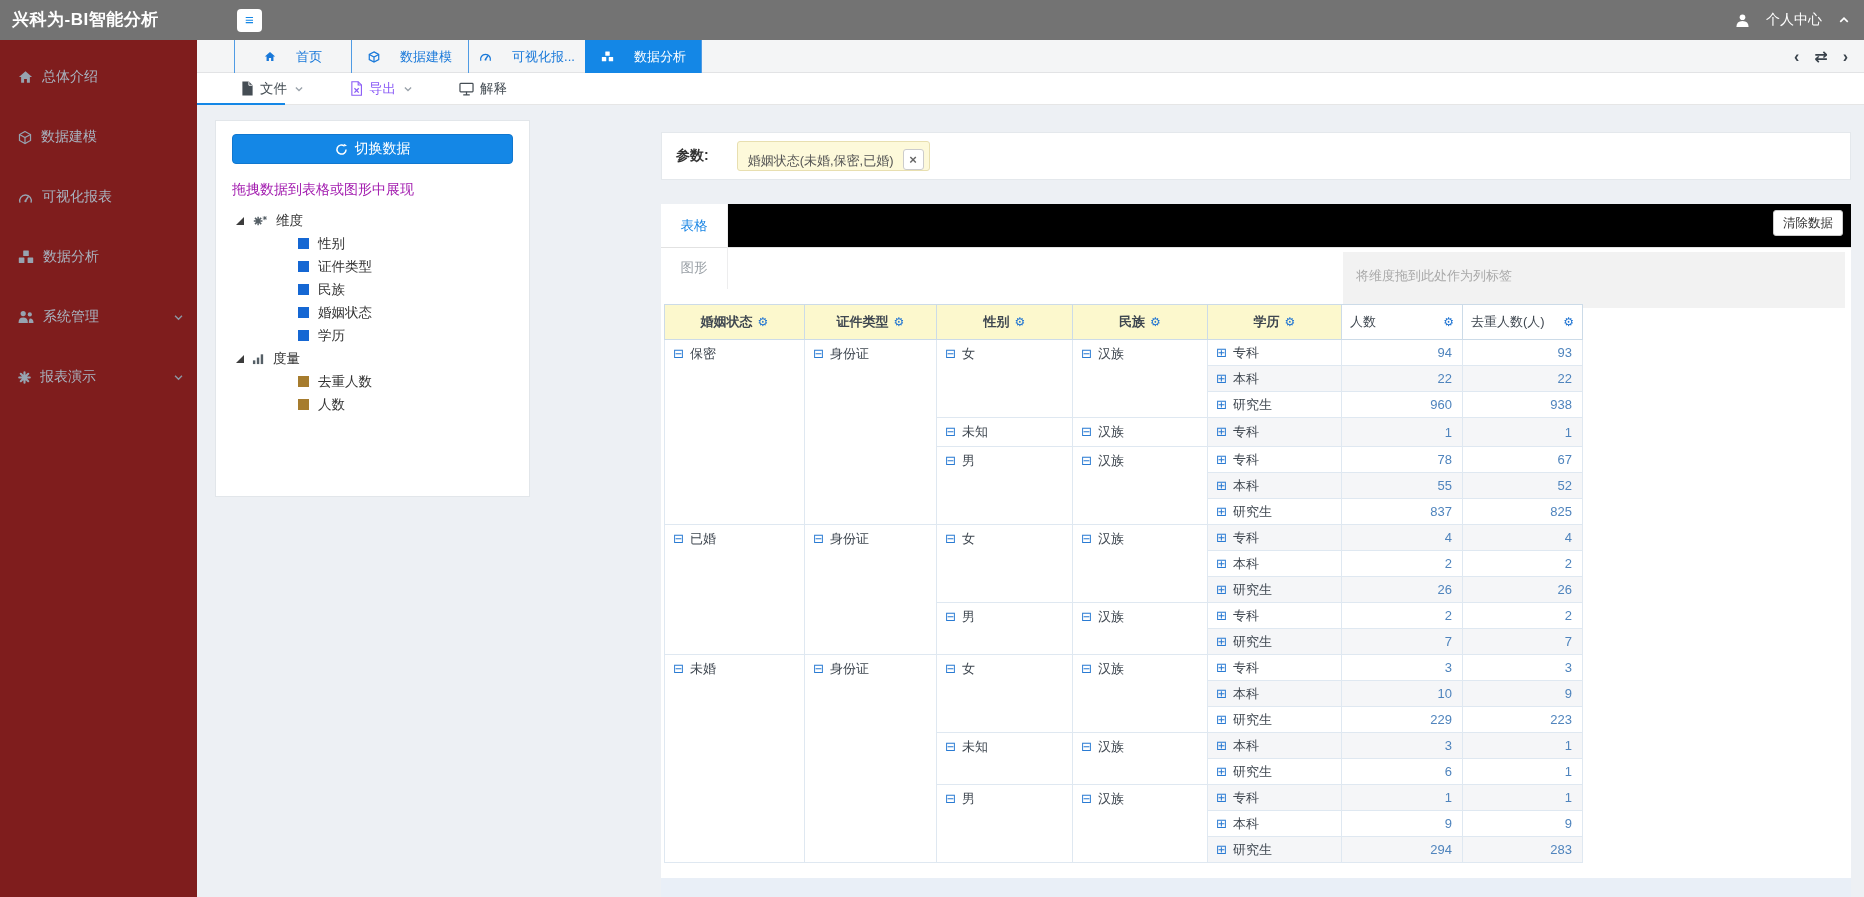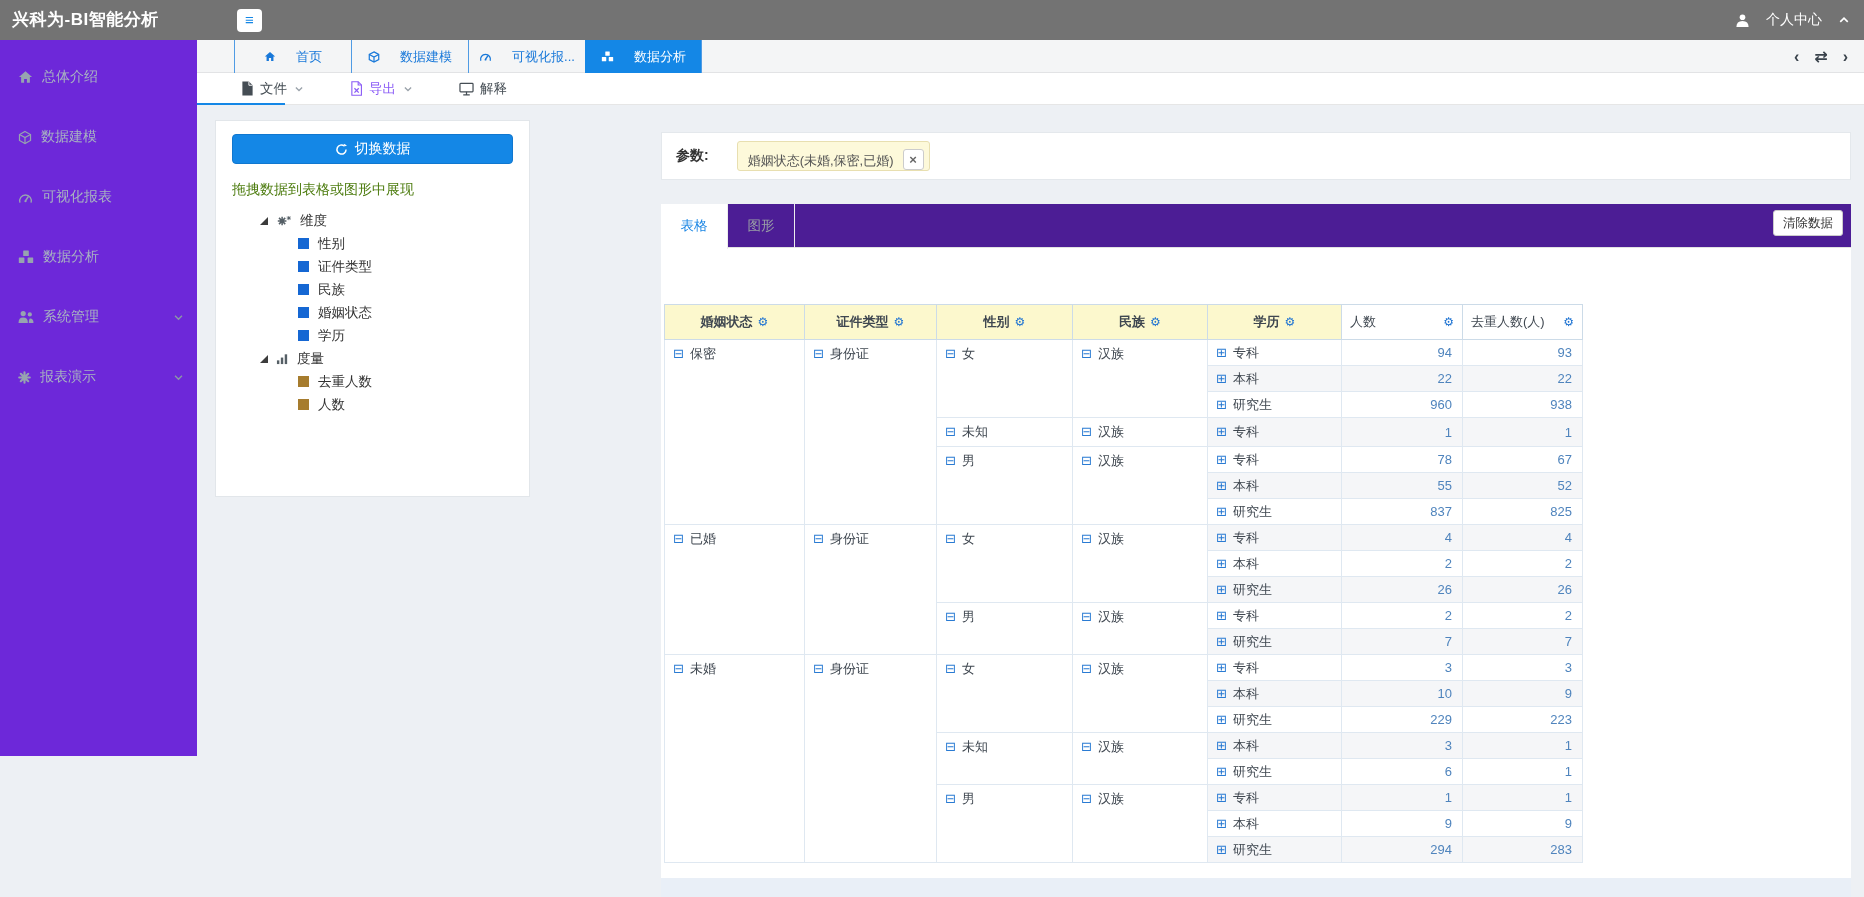--- a/index.html
+++ b/index.html
@@ -11,21 +11,21 @@
   svg { display:block; }
 
   
   .topbar { position:absolute; left:0; top:0; width:1864px; height:56px; background:#737373; color:#fff; }
   .brand { position:absolute; left:12px; top:0; height:40px; line-height:40px; font-size:17px; font-weight:bold; letter-spacing:.5px; }
   .hamburger { position:absolute; left:237px; top:9px; width:25px; height:23px; background:#fff; border-radius:4px;
                color:#1487e6; font-size:15px; font-weight:bold; text-align:center; line-height:22px; cursor:pointer; }
   .user-center { position:absolute; right:14px; top:0; height:40px; display:flex; align-items:center; gap:16px; font-size:14px; cursor:pointer; }
 
   
-  .sidebar { position:absolute; left:0; top:40px; width:197px; height:716px; background:#6d28d9; padding-top:7px; }
+  .sidebar { position:absolute; left:0; top:40px; width:197px; height:857px; background:#7f1d1d; padding-top:7px; }
   .side-item { position:relative; display:flex; align-items:center; gap:9px; padding:21px 14px 21px 18px;
                color:#a8b4c0; font-size:14px; cursor:pointer; }
   .side-item .sicon { color:#97a3b0; flex:0 0 auto; }
   .side-chevron { position:absolute; right:13px; color:#8b98a5; }
 
   
   .navtabs { position:absolute; left:197px; top:40px; width:1667px; height:33px; background:#f4f5f6;
              border-bottom:1px solid #e2e3e5; display:flex; padding-left:37px; }
   .navtab { width:117px; height:33px; display:flex; align-items:center; justify-content:center; gap:20px;
             color:#1878d9; font-size:13px; border-left:1px solid #4f9be4; cursor:pointer; }
@@ -40,45 +40,45 @@
              border-bottom:1px solid #e6e6e6; display:flex; align-items:center; padding-left:44px; gap:46px; }
   .tool-item { display:flex; align-items:center; gap:6px; font-size:13.5px; color:#454d54; cursor:pointer; }
   .tool-item.disabled { color:#8b5cf6; }
   .tool-chevron { color:#9aa2aa; margin-left:1px; }
   .toolbar-underline { position:absolute; left:0; bottom:-1px; width:88px; height:2px; background:#1487e6; }
 
   
   .left-card { position:absolute; left:215px; top:120px; width:315px; height:377px; background:#fff; border:1px solid #e2e6ea; }
   .switch-btn { margin:13px 16px 0 16px; height:30px; background:#1487e6; border:1px solid #1077cf; border-radius:4px;
                 color:#fff; font-size:14px; display:flex; align-items:center; justify-content:center; gap:7px; cursor:pointer; }
-  .drag-hint { margin:17px 16px 10px 16px; font-size:14px; color:#4d7c0f; }
+  .drag-hint { margin:17px 16px 10px 16px; font-size:14px; color:#a21caf; }
   .tree { font-size:13.5px; color:#333; }
   .tree-node { display:flex; align-items:center; height:23px; cursor:pointer; }
   .tree-node.lv0 { padding-left:10px; }
-  .tree-node.lv1 { padding-left:44px; }
+  .tree-node.lv1 { padding-left:20px; }
   .tree-node.lv2 { padding-left:82px; }
   .expander { width:0; height:0; border-style:solid; border-width:4px;
               border-color:transparent #3c3c3c #3c3c3c transparent; margin-right:8px; flex:0 0 auto; }
   .ticon { color:#555f66; margin-right:8px; flex:0 0 auto; }
   .sq { width:11px; height:11px; margin-right:9px; flex:0 0 auto; }
   .sq-blue { background:#1567d3; }
   .sq-brown { background:#a67c2e; }
 
   
   .param-card { position:absolute; left:661px; top:132px; width:1190px; height:48px; background:#fff;
                 border:1px solid #e4e8ec; display:flex; align-items:center; padding-left:14px; }
   .param-label { font-weight:bold; font-size:14px; color:#333; }
   .param-tag { margin-left:28px; background:#fdf9da; border:1px solid #e8dfb0; border-radius:3px; height:30px;
                display:flex; align-items:flex-end; gap:9px; padding:0 5px 0 10px; font-size:13px; color:#555; }
   .tag-close { width:21px; height:21px; background:#fff; border:1px solid #ccc; border-radius:3px; color:#666;
                font-size:13px; font-weight:bold; text-align:center; line-height:19px; cursor:pointer; }
 
   
   .panel { position:absolute; left:661px; top:204px; width:1190px; height:674px; background:#fff; }
-  .view-tabs { position:relative; height:44px; background:#4c1d95; border-bottom:1px solid #e2e2e2; display:flex; }
+  .view-tabs { position:relative; height:44px; background:#000000; border-bottom:1px solid #e2e2e2; display:flex;flex-direction:column; }
   .vtab { width:67px; height:44px; line-height:43px; text-align:center; font-size:13.5px; color:#9aa0a6;
           border-right:1px solid #ededee; cursor:pointer; }
   .vtab.active { background:#fff; color:#1b86e4; position:relative; z-index:1; height:45px; margin-bottom:-1px; }
   .clear-btn { position:absolute; right:8px; top:6px; height:26px; padding:0 9px; background:#fff; border:1px solid #ccc;
                border-radius:3px; font-size:12.5px; color:#333; display:flex; align-items:center; cursor:pointer; }
   .dropzone { position:absolute; left:682px; top:48px; width:502px; height:56px; background:#f2f2f2;
               font-size:13px; color:#a9a9a9; padding:15px 0 0 13px; }
 
   
   .table-wrap { position:absolute; left:3px; top:100px; width:935px; height:574px; overflow:hidden; }
@@ -350,20 +350,21 @@
     <span class="tag-close">×</span>
   </span>
 </div>
 
 <div class="panel">
   <div class="view-tabs">
     <div class="vtab active">表格</div>
     <div class="vtab">图形</div>
     <div class="clear-btn">清除数据</div>
   </div>
+  <div class="dropzone">将维度拖到此处作为列标签</div>
   <div class="table-wrap">
     <table class="pivot">
       <colgroup>
         <col style="width:140px">
           <col style="width:132px">
           <col style="width:136px">
         <col style="width:135px">
           <col style="width:134px">
           <col style="width:121px">
           <col style="width:120px">

